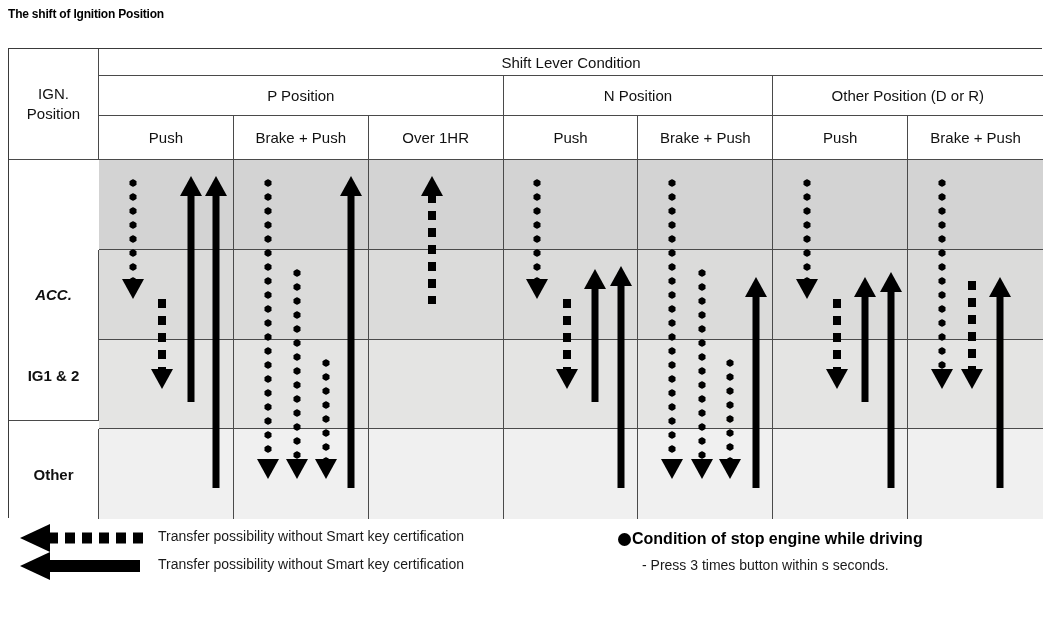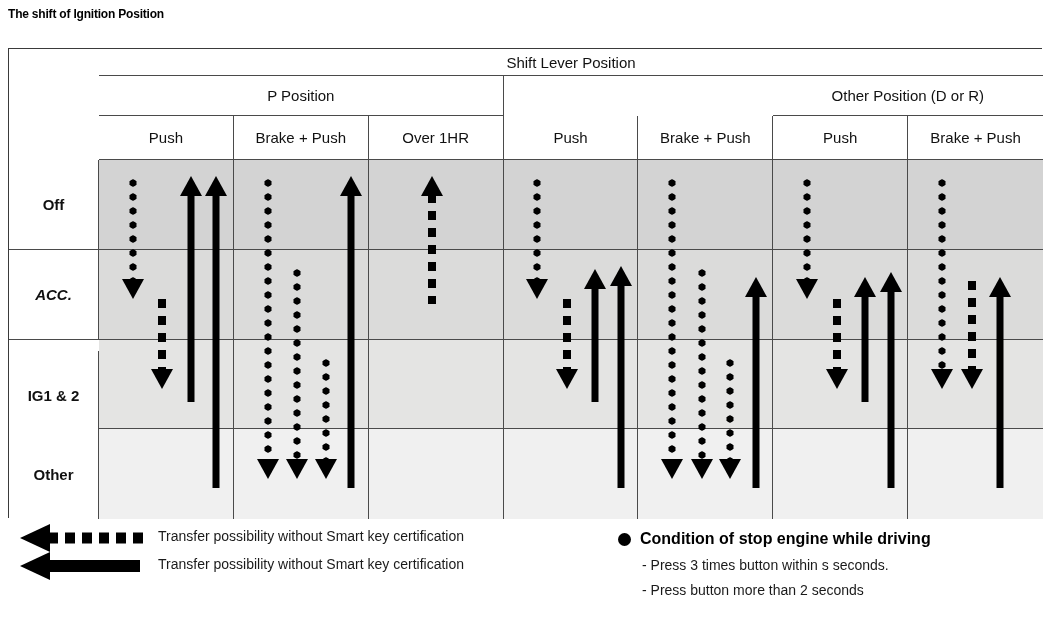--- a/index.html
+++ b/index.html
@@ -96,67 +96,69 @@
   }
   .lg-line.dashed{
     height:11px;width:100px;
     background-image:linear-gradient(90deg,#000 58%, transparent 58%);
     background-size:17px 11px;background-repeat:repeat-x;
   }
 
   #legend-right{position:absolute;left:618px;top:530px;width:420px;}
   #cond-title{
     font-size:16px;font-weight:bold;color:#000;
-    display:flex;align-items:center;gap:9px;
+    display:flex;align-items:center;gap:1px;
   }
   .bullet-dot{
     width:13px;height:13px;border-radius:50%;background:#000;
     display:inline-block;flex:0 0 auto;
   }
   .cond-item{
     font-size:14px;color:#1a1a1a;margin-left:24px;margin-top:9px;
   }
 </style>
 </head>
 <body>
 
 <div id="title">The shift of Ignition Position</div>
 
 <div id="table">
     <div class="rowbg" style="top: 111px; height: 89.75px; left: 90px; width: 944px; background: rgb(211, 211, 211);"></div>
     <div class="rowbg" style="top: 200.75px; height: 89.75px; left: 90px; width: 944px; background: rgb(219, 219, 218);"></div>
     <div class="rowbg" style="top: 290.5px; height: 89.75px; left: 90px; width: 944px; background: rgb(228, 228, 227);"></div>
     <div class="rowbg" style="top: 380.25px; height: 89.75px; left: 90px; width: 944px; background: rgb(240, 240, 240);"></div>
-    <div class="cell hdr nobr" style="left: 90px; top: 0px; width: 944px; height: 27px;">Shift Lever Position</div>
+    <div class="cell hdr" id="ignhdr" style="left: 0px; top: 0px; width: 90px; height: 111px;">IGN.
+Position</div>
+    <div class="cell hdr nobr" style="left: 90px; top: 0px; width: 944px; height: 27px;">Shift Lever Condition</div>
     <div class="cell hdr" style="left: 90px; top: 27px; width: 404.571px; height: 40px;">P Position</div>
+    <div class="cell hdr" style="left: 494.571px; top: 27px; width: 269.714px; height: 40px;">N Position</div>
     <div class="cell hdr nobr" style="left: 764px; top: 27px; width: 269.714px; height: 40px;">Other Position (D or R)</div>
     <div class="cell hdr" style="left: 90px; top: 67px; width: 134.857px; height: 44px;">Push</div>
     <div class="cell hdr" style="left: 224.857px; top: 67px; width: 134.857px; height: 44px;">Brake + Push</div>
     <div class="cell hdr" style="left: 359.714px; top: 67px; width: 134.857px; height: 44px;">Over 1HR</div>
     <div class="cell hdr" style="left: 494.571px; top: 67px; width: 134.857px; height: 44px;">Push</div>
     <div class="cell hdr" style="left: 629.429px; top: 67px; width: 134.857px; height: 44px;">Brake + Push</div>
     <div class="cell hdr" style="left: 764.286px; top: 67px; width: 134.857px; height: 44px;">Push</div>
     <div class="cell hdr nobr" style="left: 899.143px; top: 67px; width: 134.857px; height: 44px;">Brake + Push</div>
-    <div class="cell rowlabel" style="left: 0px; top: 111px; width: 90px; height: 89.75px;">Off</div>
     <div class="cell body-cell" style="left: 90px; top: 111px; width: 134.857px; height: 89.75px;"></div>
     <div class="cell body-cell" style="left: 224.857px; top: 111px; width: 134.857px; height: 89.75px;"></div>
     <div class="cell body-cell" style="left: 359.714px; top: 111px; width: 134.857px; height: 89.75px;"></div>
     <div class="cell body-cell" style="left: 494.571px; top: 111px; width: 134.857px; height: 89.75px;"></div>
     <div class="cell body-cell" style="left: 629.429px; top: 111px; width: 134.857px; height: 89.75px;"></div>
     <div class="cell body-cell" style="left: 764.286px; top: 111px; width: 134.857px; height: 89.75px;"></div>
     <div class="cell body-cell nobr" style="left: 899.143px; top: 111px; width: 134.857px; height: 89.75px;"></div>
     <div class="cell rowlabel" style="left: 0px; top: 200.75px; width: 90px; height: 89.75px; font-style: italic;">ACC.</div>
     <div class="cell body-cell" style="left: 90px; top: 200.75px; width: 134.857px; height: 89.75px;"></div>
     <div class="cell body-cell" style="left: 224.857px; top: 200.75px; width: 134.857px; height: 89.75px;"></div>
     <div class="cell body-cell" style="left: 359.714px; top: 200.75px; width: 134.857px; height: 89.75px;"></div>
     <div class="cell body-cell" style="left: 494.571px; top: 200.75px; width: 134.857px; height: 89.75px;"></div>
     <div class="cell body-cell" style="left: 629.429px; top: 200.75px; width: 134.857px; height: 89.75px;"></div>
     <div class="cell body-cell" style="left: 764.286px; top: 200.75px; width: 134.857px; height: 89.75px;"></div>
     <div class="cell body-cell nobr" style="left: 899.143px; top: 200.75px; width: 134.857px; height: 89.75px;"></div>
-    <div class="cell rowlabel" style="left: 0px; top: 302px; width: 90px; height: 89.75px;">IG1 &amp; 2</div>
+    <div class="cell rowlabel" style="left: 0px; top: 282px; width: 90px; height: 89.75px;">IG1 &amp; 2</div>
     <div class="cell body-cell" style="left: 90px; top: 290.5px; width: 134.857px; height: 89.75px;"></div>
     <div class="cell body-cell" style="left: 224.857px; top: 290.5px; width: 134.857px; height: 89.75px;"></div>
     <div class="cell body-cell" style="left: 359.714px; top: 290.5px; width: 134.857px; height: 89.75px;"></div>
     <div class="cell body-cell" style="left: 494.571px; top: 290.5px; width: 134.857px; height: 89.75px;"></div>
     <div class="cell body-cell" style="left: 629.429px; top: 290.5px; width: 134.857px; height: 89.75px;"></div>
     <div class="cell body-cell" style="left: 764.286px; top: 290.5px; width: 134.857px; height: 89.75px;"></div>
     <div class="cell body-cell nobr" style="left: 899.143px; top: 290.5px; width: 134.857px; height: 89.75px;"></div>
     <div class="cell rowlabel nobb" style="left: 0px; top: 380.25px; width: 90px; height: 89.75px;">Other</div>
     <div class="cell body-cell nobb" style="left: 90px; top: 380.25px; width: 134.857px; height: 89.75px;"></div>
     <div class="cell body-cell nobb" style="left: 224.857px; top: 380.25px; width: 134.857px; height: 89.75px;"></div>
@@ -279,14 +281,13 @@
       <div class="lg-text">Transfer possibility without Smart key certification</div>
     </div>
   </div>
 
 <div id="legend-right">
   <div id="cond-title">
     <span class="bullet-dot"></span>
     <span>Condition of stop engine while driving</span>
   </div>
   <div class="cond-item">- Press 3 times button within s seconds.</div>
-  <div class="cond-item">- Press button more than 2 seconds</div>
 </div>
 
 </body></html>

